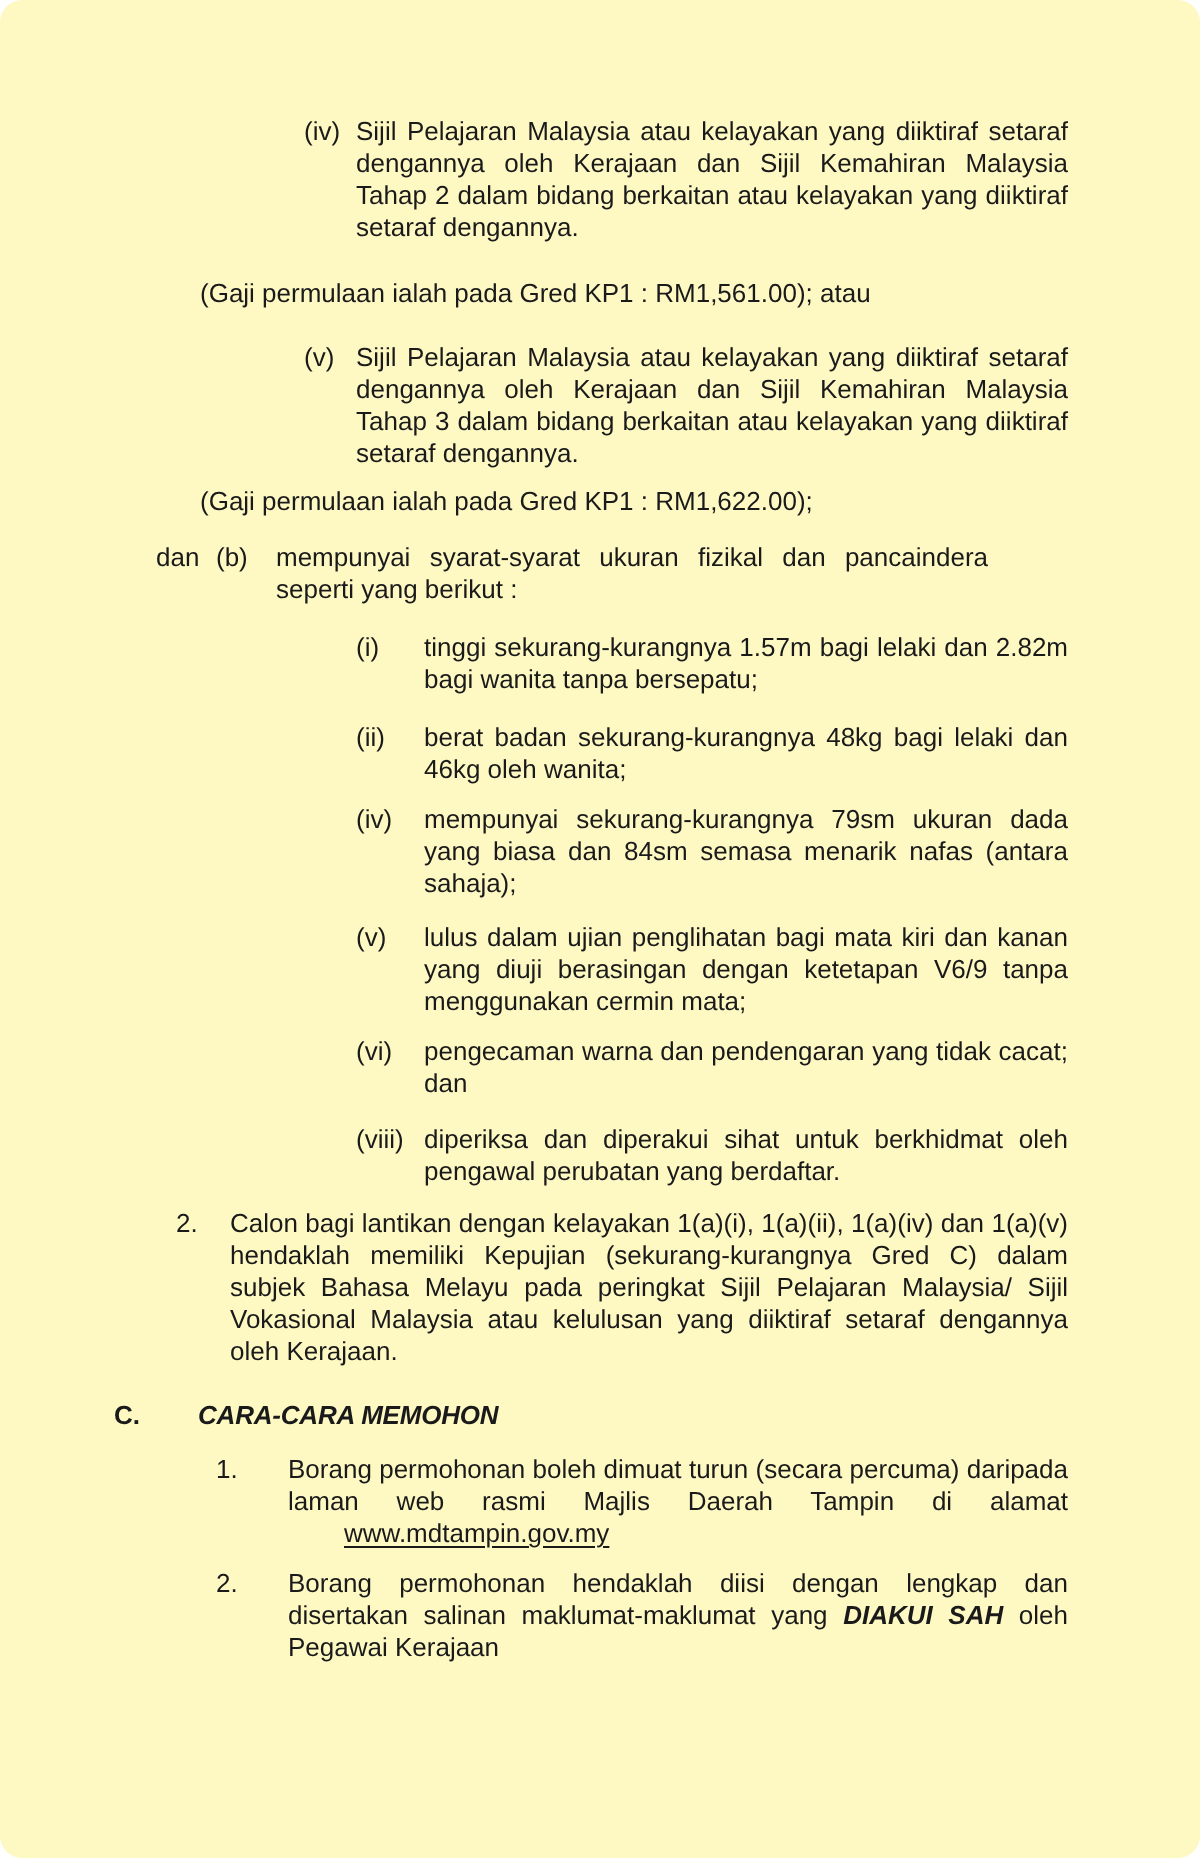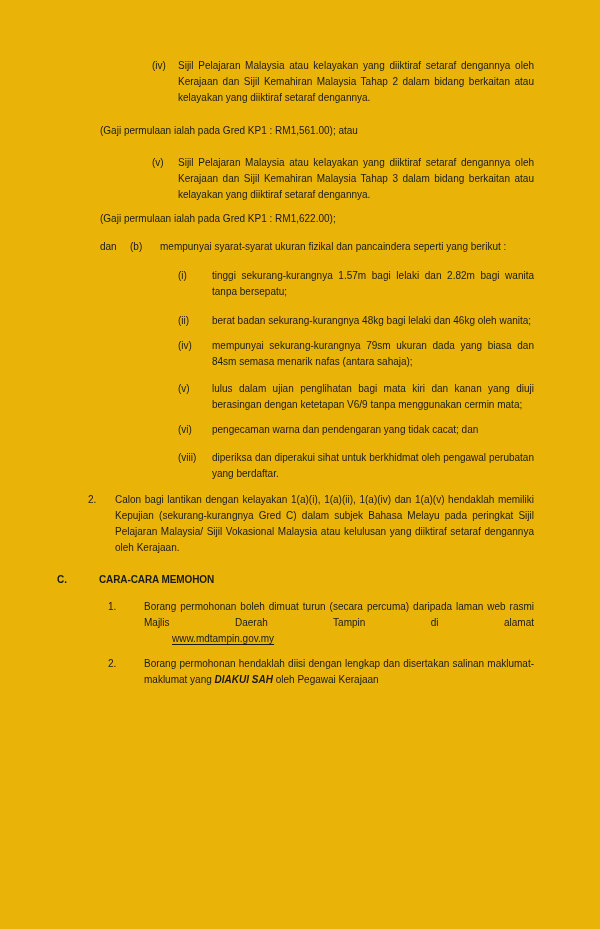--- a/index.html
+++ b/index.html
@@ -1,50 +1,51 @@
 <!DOCTYPE html>
 <html><head>
 <meta charset="utf-8">
 <style>
   html,body { margin:0; padding:0; background:#ffffff; }
   .page {
     position:relative;
     width:600px; height:929px;
     box-sizing:border-box;
-    background:#eab308;
+    background:#fef9c3;
     font-family:"Liberation Sans","DejaVu Sans",sans-serif;
-    font-size:10px; line-height:16px;
+    font-size:13px; line-height:16px;
     color:#1d1d1d;
     padding-top:58px;
     overflow:hidden;
+    border-radius:11px;
   }
   .scan { filter: blur(0.25px) contrast(1.03); }
   .row { display:flex; }
   .text { flex:1 1 auto; min-width:0; }
   .just { text-align:justify; text-align-last:left; }
   .jfull { text-align:justify; text-align-last:justify; }
 
   .qual   { margin-left:152px; width:382px; }
   .qual .mk { flex:0 0 26px; }
 
   .salary { margin-left:100px; }
 
-  .band   { margin-left:100px; width:416px; }
+  .band   { margin-left:78px; width:416px; }
   .band .prefix { flex:0 0 30px; }
   .band .mk     { flex:0 0 30px; }
 
   .sub    { margin-left:178px; width:356px; }
   .sub .mk { flex:0 0 34px; }
 
   .item2  { margin-left:88px; width:446px; }
   .item2 .mk { flex:0 0 27px; }
 
   .csec   { margin-left:57px; font-weight:bold; }
   .csec .mk { flex:0 0 42px; }
-  .csec .hd { letter-spacing:-0.1px; }
+  .csec .hd { letter-spacing:-0.1px;font-style:italic; }
 
   .citem  { margin-left:108px; width:426px; }
   .citem .mk { flex:0 0 36px; }
 
   .doc-link { color:inherit; text-decoration:underline; text-underline-offset:2px; cursor:pointer;margin-left:28px; }
   .linkline { margin-top:0; }
   b { font-weight:bold;font-style:italic; }
 </style>
 </head>
 <body>

